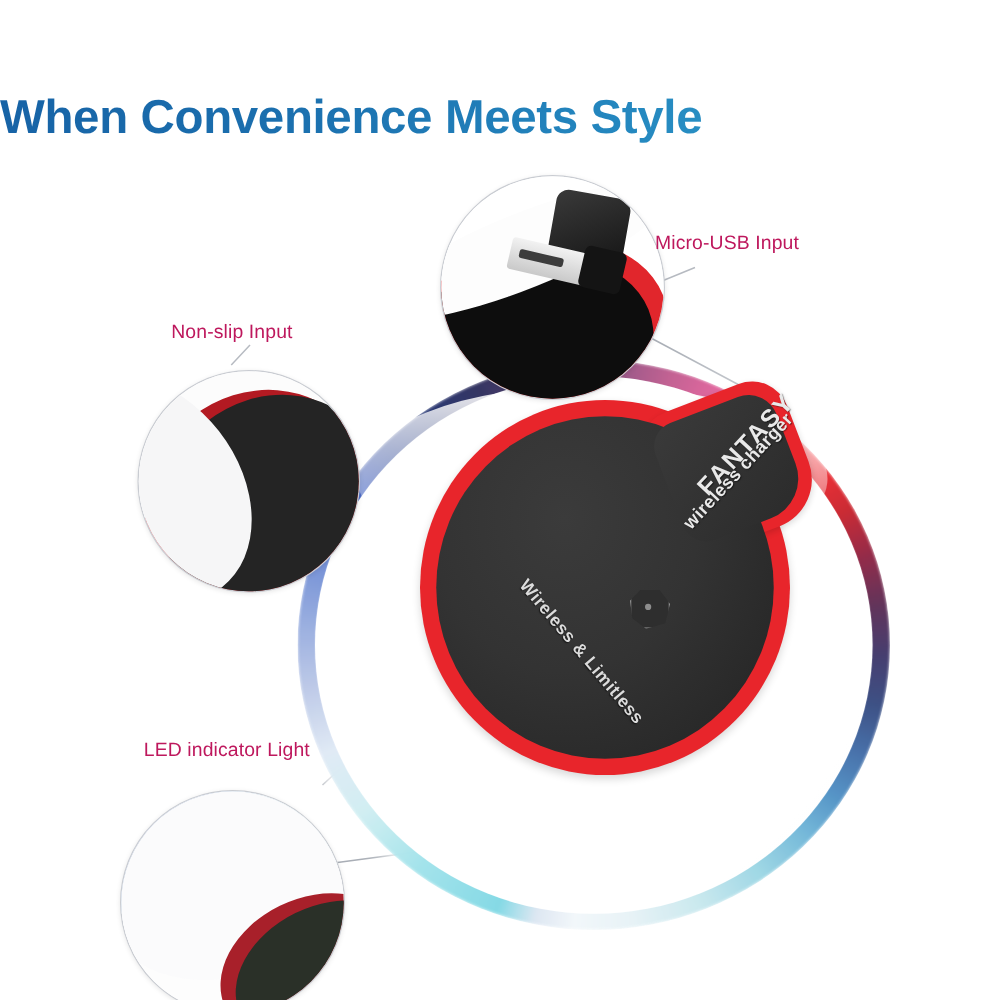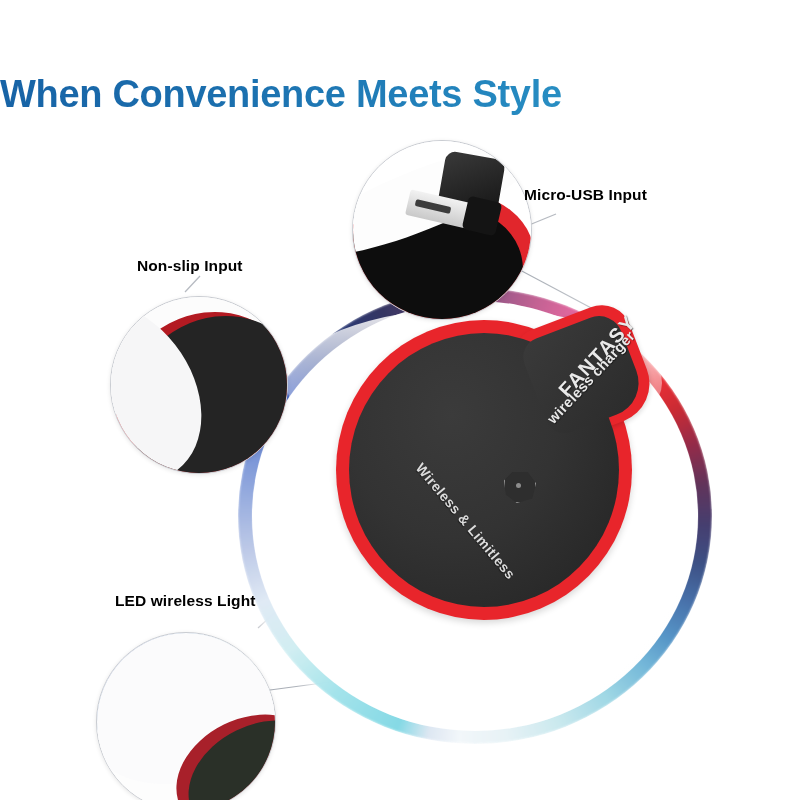--- a/index.html
+++ b/index.html
@@ -13,22 +13,22 @@
     text-align:left; font-size:38px; font-weight:bold;
     letter-spacing:-0.3px; line-height:1.1;
     background:linear-gradient(95deg,#1763a6 0%,#1b6fae 28%,#2487bf 62%,#37a6cf 100%);
     -webkit-background-clip:text; background-clip:text;
     color:transparent; -webkit-text-fill-color:transparent;
     white-space:nowrap;
   }
 
   
   .callout-label{
-    position:absolute; font-size:15.5px; color:#000000;
-    font-weight:700; white-space:nowrap; letter-spacing:0.1px;
+    position:absolute; font-size:15.5px; color:#be185d;
+    font-weight:400; white-space:nowrap; letter-spacing:0.1px;
   }
   #label-usb{ left:524px; top:186px; }
   #label-pads{ left:137px; top:257px; }
   #label-led{ left:115px; top:592px; }
 
   
   #leaders{position:absolute;left:0;top:0;width:800px;height:800px;pointer-events:none;}
 
   
   #charger-wrap{position:absolute;left:232px;top:268px;width:500px;height:500px;}
@@ -281,15 +281,15 @@
       <div class="bg"></div>
       <div class="glowband"></div>
       <div class="whitebody"></div>
       <div class="red"></div>
       <div class="black"></div>
     </div>
   </div>
 
   <div class="callout-label" id="label-usb">Micro-USB Input</div>
   <div class="callout-label" id="label-pads">Non-slip Input</div>
-  <div class="callout-label" id="label-led">LED wireless Light</div>
+  <div class="callout-label" id="label-led">LED indicator Light</div>
 
 </div>
 
 </body></html>

